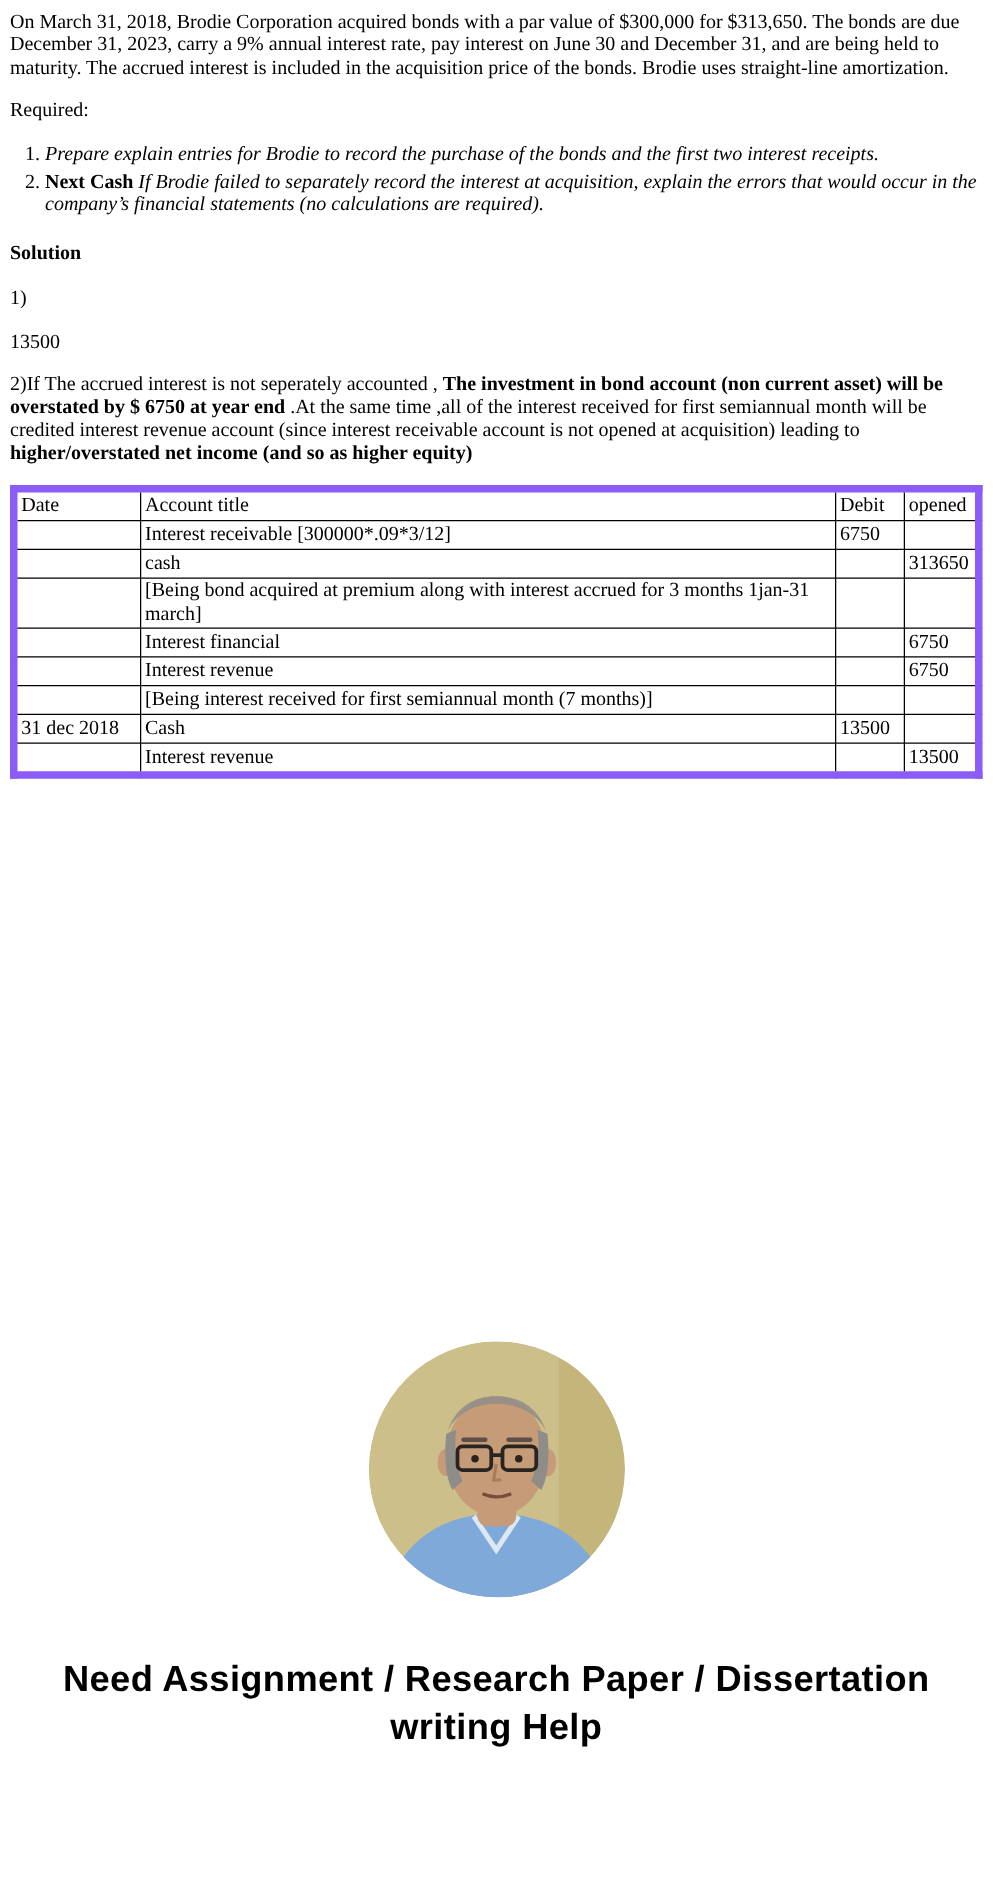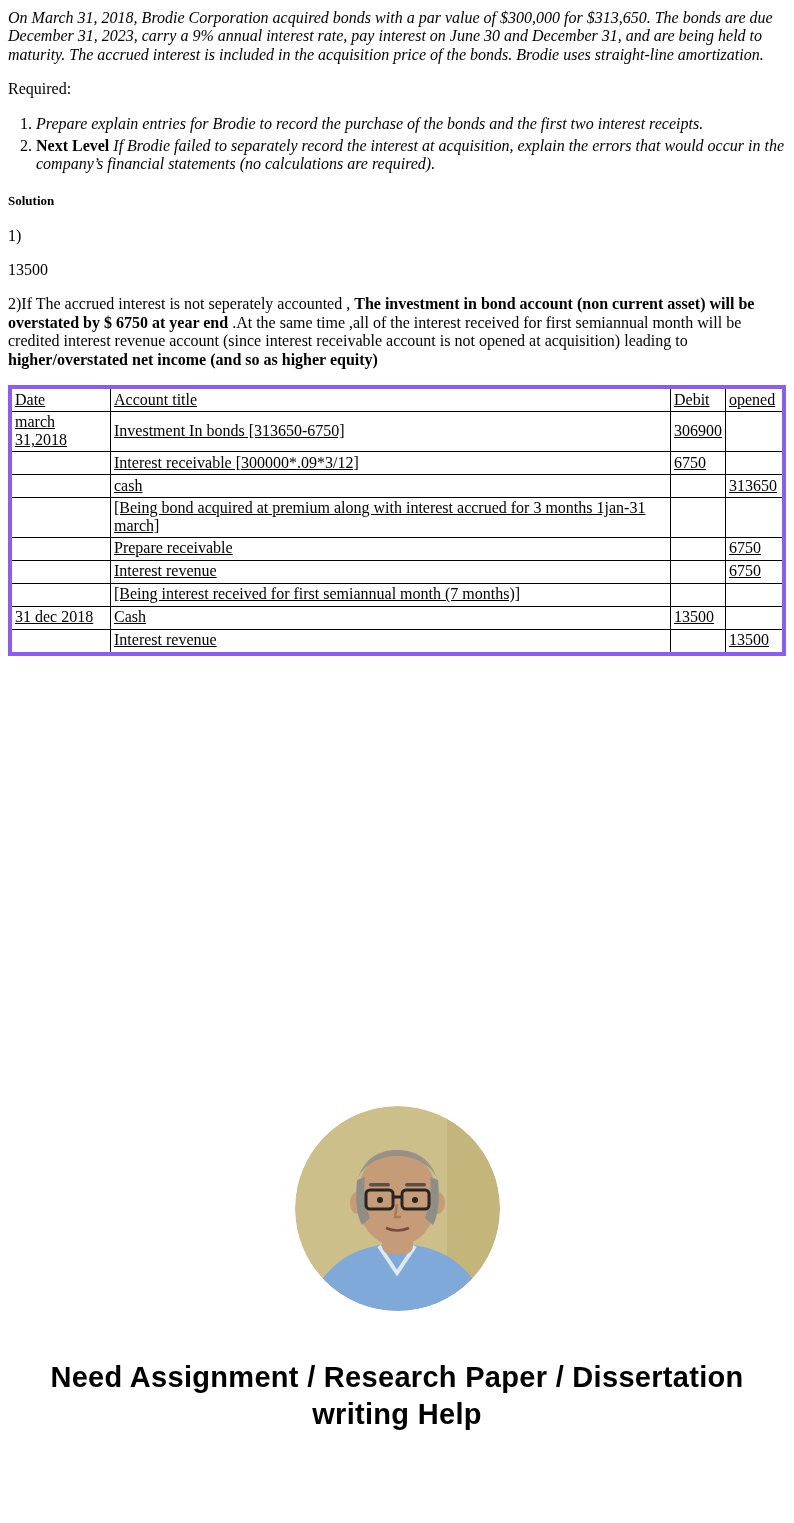--- a/index.html
+++ b/index.html
@@ -11,45 +11,45 @@
   body {
     width: 794px;
     min-height: 1523px;
     font-family: "Liberation Serif", serif;
     font-size: 16px;
     line-height: 1.15;
     box-sizing: border-box;
     padding: 9px 8px 10px 8px;
   }
   p { margin: 16px 0; }
-  .intro { margin-top: 0; font-style: italic; }
+  .intro { margin-top: 0; }
   ol.requirements { margin: 16px 0; padding-left: 28px; }
   ol.requirements li { margin: 4px 0; }
   li .req-prefix { margin-right: 0.25em; }
   h3.solution-heading {
-    font-size: 13px;
+    font-size: 16px;
     font-weight: bold;
     margin: 20px 0 18px 0;
   }
   table.journal {
     border-collapse: collapse;
     width: 100%;
     table-layout: fixed;
     margin-top: 16px;
     font-size: 16px;
   }
   table.journal th, table.journal td {
     border: 1px solid #000;
     padding: 1px 3px;
     font-weight: normal;
     text-align: left;
     word-wrap: break-word;
     height: 20px;
   }
-  table.journal { border: 4px solid #8b5cf6; text-decoration: underline; }
+  table.journal { border: 6px solid #8b5cf6; }
   .col-0 { width: 92px; }
   .col-2 { width: 48px; }
   .col-3 { width: 50px; }
   .avatar-wrap {
     width: 205px;
     height: 205px;
     margin: 450px auto 0 auto;
     border-radius: 50%;
     overflow: hidden;
   }
@@ -67,21 +67,21 @@
 </style>
 </head>
 <body>
 
 <p class="intro">On March 31, 2018, Brodie Corporation acquired bonds with a par value of $300,000 for $313,650. The bonds are due December 31, 2023, carry a 9% annual interest rate, pay interest on June 30 and December 31, and are being held to maturity. The accrued interest is included in the acquisition price of the bonds. Brodie uses straight-line amortization.</p>
 
 <p>Required:</p>
 
 <ol class="requirements">
   <li><i>Prepare explain entries for Brodie to record the purchase of the bonds and the first two interest receipts.</i></li>
-  <li><b class="req-prefix">Next Level</b><i>If Brodie failed to separately record the interest at acquisition, explain the errors that would occur in the company’s financial statements (no calculations are required).</i></li>
+  <li><b class="req-prefix">Next Cash</b><i>If Brodie failed to separately record the interest at acquisition, explain the errors that would occur in the company’s financial statements (no calculations are required).</i></li>
 </ol>
 
 <h3 class="solution-heading">Solution</h3>
 
 <p>1)</p>
 
 <p>13500</p>
 
 <p><span>2)If The accrued interest is not seperately accounted , </span><b>The investment in bond account (non current asset) will be overstated by $ 6750 at year end</b><span> .At the same time ,all of the interest received for first semiannual month will be credited interest revenue account (since interest receivable account is not opened at acquisition) leading to </span><b>higher/overstated net income (and so as higher equity)</b></p>
 
@@ -89,46 +89,40 @@
   <thead>
     <tr>
       <th class="col-0">Date</th>
       <th class="col-1">Account title</th>
       <th class="col-2">Debit</th>
       <th class="col-3">opened</th>
     </tr>
   </thead>
   <tbody>
       <tr>
-        <td class="col-0">march 31,2018</td>
-        <td class="col-1">Investment In bonds [313650-6750]</td>
-        <td class="col-2">306900</td>
-        <td class="col-3"></td>
-      </tr>
-      <tr>
         <td class="col-0"></td>
         <td class="col-1">Interest receivable [300000*.09*3/12]</td>
         <td class="col-2">6750</td>
         <td class="col-3"></td>
       </tr>
       <tr>
         <td class="col-0"></td>
         <td class="col-1">cash</td>
         <td class="col-2"></td>
         <td class="col-3">313650</td>
       </tr>
       <tr>
         <td class="col-0"></td>
         <td class="col-1">[Being bond acquired at premium along with interest accrued for 3 months 1jan-31 march]</td>
         <td class="col-2"></td>
         <td class="col-3"></td>
       </tr>
       <tr>
         <td class="col-0"></td>
-        <td class="col-1">Prepare receivable</td>
+        <td class="col-1">Interest financial</td>
         <td class="col-2"></td>
         <td class="col-3">6750</td>
       </tr>
       <tr>
         <td class="col-0"></td>
         <td class="col-1">Interest revenue</td>
         <td class="col-2"></td>
         <td class="col-3">6750</td>
       </tr>
       <tr>

